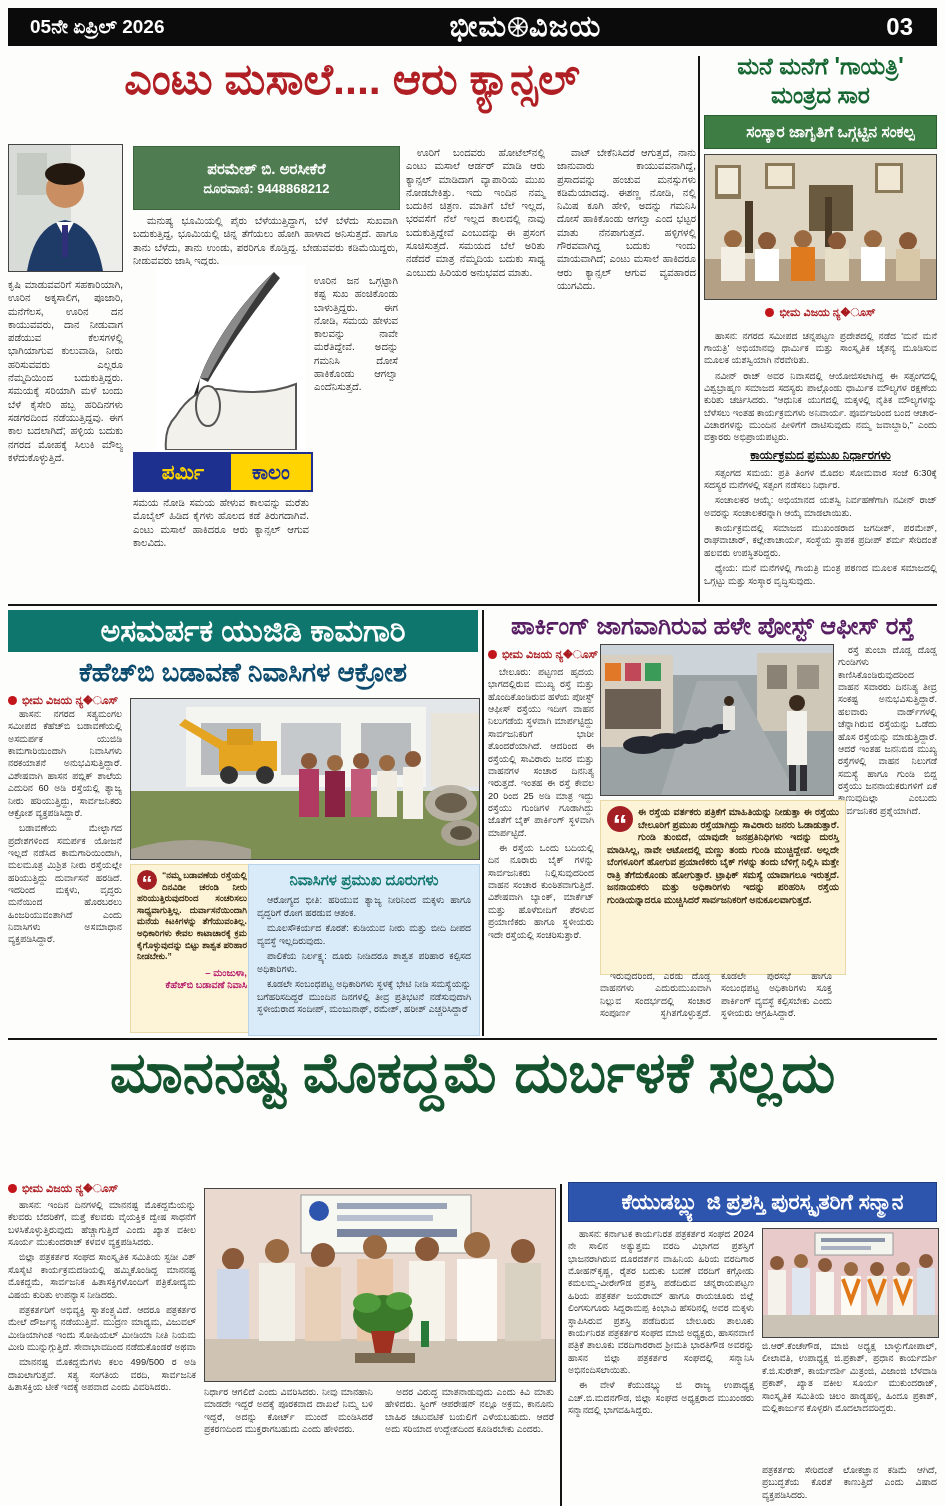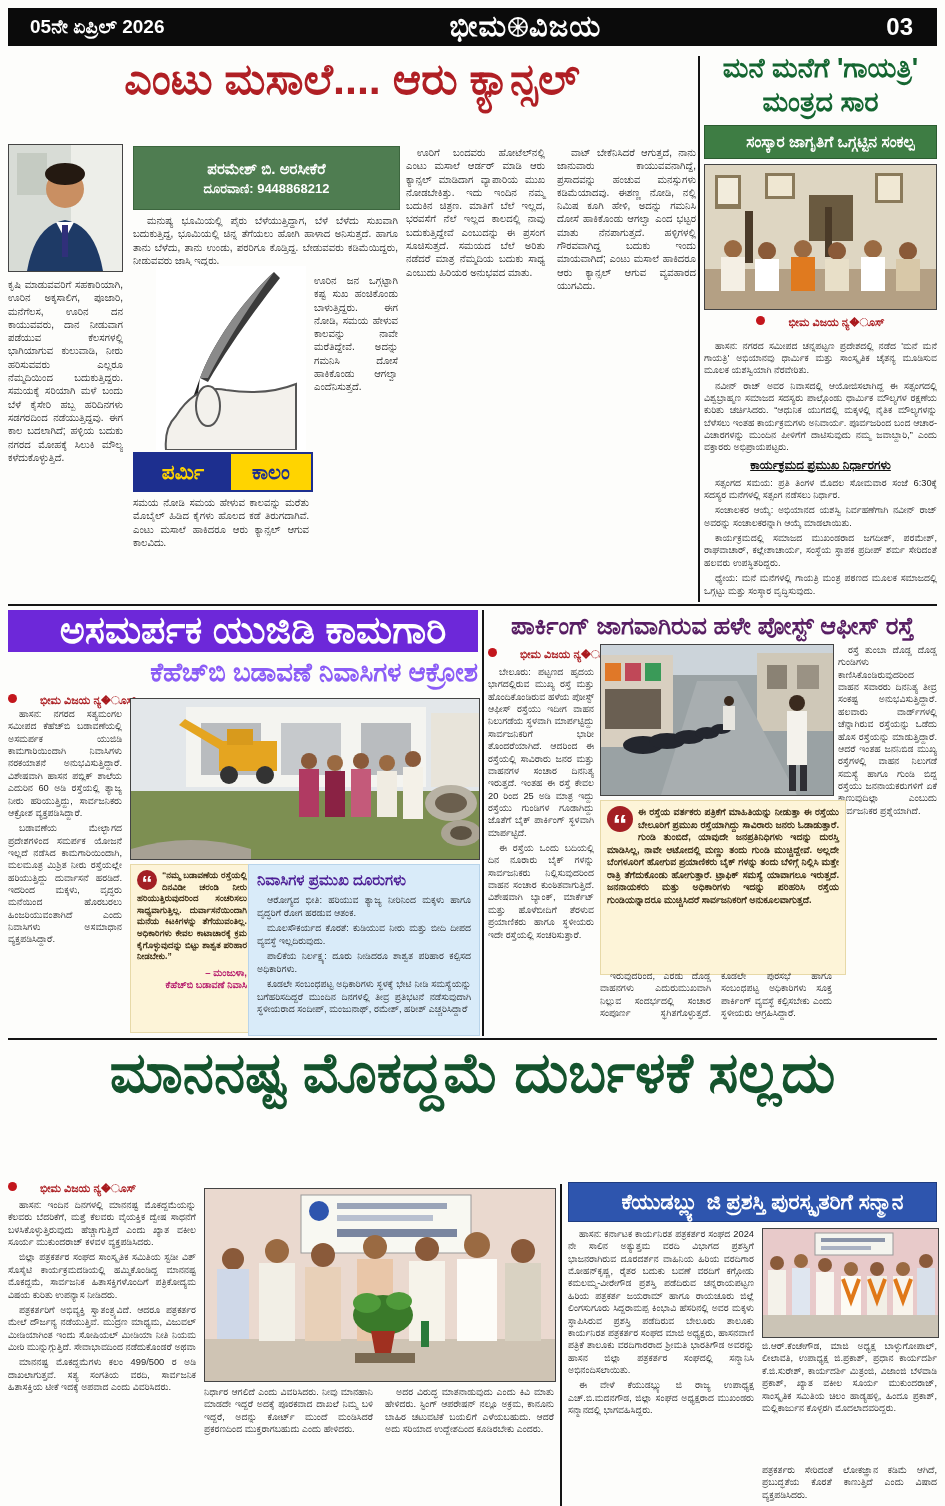--- a/index.html
+++ b/index.html
@@ -2,32 +2,32 @@
 <html lang="kn"><head>
 <meta charset="utf-8">
 <style>
   html,body{margin:0;padding:0;background:#888;}
   .page{position:relative;width:945px;height:1506px;background:#fdfdfb;margin:0 auto;
         font-family:"Liberation Sans",sans-serif;overflow:hidden;}
   .abs{position:absolute;}
   .body-text{font-size:10px;line-height:1.33;color:#1d1d1d;text-align:justify;overflow:hidden;}
   .body-text p{margin:0 0 3px 0;text-indent:11px;}
   .body-text.small{font-size:9.3px;}
-  .byline{display:flex;gap:23px;font-size:11px;font-weight:bold;color:#a9191d;}
+  .byline{display:flex;align-items:center;gap:5px;font-size:11px;font-weight:bold;color:#a9191d;}
   .dot{width:9px;height:9px;border-radius:50%;background:#c3161c;flex:0 0 auto;}
   .hrule{background:#151515;}
   .vrule{background:#151515;}
   .bar-head{display:flex;align-items:center;justify-content:center;font-weight:bold;color:#fff;white-space:nowrap;padding-left:20px;}
   .quote-box{background:#fdf4d8;border:1px solid #e7d9a8;padding:5px 6px 4px 6px;overflow:hidden;}
   .qicon{display:inline-flex;align-items:flex-start;justify-content:center;width:26px;height:26px;border-radius:50%;
          background:#a31f24;color:#fff;font-size:30px;line-height:1.25;font-weight:bold;overflow:hidden;float:left;margin:0 5px 2px 0;}
   .quote-text{font-size:9.3px;line-height:1.35;font-weight:bold;color:#3a2c14;text-align:justify;}
   .quote-attrib{font-size:9.5px;font-weight:bold;color:#b5186b;text-align:right;margin-top:4px;}
   .complaints{background:#d9ebf9;border:1px solid #b9d4ea;padding:6px 8px;overflow:hidden;}
-  .complaints h3{margin:0 0 5px 0;font-size:15px;color:#4c1d95;}
+  .complaints h3{margin:0 0 5px 0;font-size:15px;text-align:center;color:#0f766e;}
   .complaints p{margin:0 0 3px 0;font-size:9.3px;line-height:1.35;text-align:justify;text-indent:10px;color:#1d1d1d;}
   .photo{border:1px solid #444;background:#ccc;overflow:hidden;}
   .photo svg{display:block;width:100%;height:100%;}
   .caption{font-size:9.2px;line-height:1.35;color:#1d1d1d;text-align:justify;}
   .decisions-title{font-size:12px;font-weight:bold;text-decoration:underline;text-align:center;margin:4px 0 3px 0;color:#111;}
 </style>
 </head>
 <body>
 
 <div class="page">
@@ -94,33 +94,33 @@
       <span style="flex:1.2;background:#1d2f8f;color:#ffd400;display:flex;align-items:center;justify-content:center;font-size:20px;">ಪರ್ಮಿ</span>
       <span style="flex:1;background:#ffd400;color:#1d2f8f;display:flex;align-items:center;justify-content:center;font-size:20px;">ಕಾಲಂ</span>
     </div>
 
     <div class="abs body-text" style="left:0;top:226px;width:115px;height:322px;">
       <p style="text-indent:0;">ಕೃಷಿ ಮಾಡುವವರಿಗೆ ಸಹಕಾರಿಯಾಗಿ, ಊರಿನ ಅಕ್ಕಸಾಲಿಗ, ಪೂಜಾರಿ, ಮನೆಗೆಲಸ, ಊರಿನ ದನ ಕಾಯುವವರು, ದಾನ ನೀಡುವಾಗ ಪಡೆಯುವ ಕೆಲಸಗಳಲ್ಲಿ ಭಾಗಿಯಾಗುವ ಕುಲುವಾಡಿ, ನೀರು ಹರಿಸುವವರು ಎಲ್ಲರೂ ನೆಮ್ಮದಿಯಿಂದ ಬದುಕುತ್ತಿದ್ದರು. ಸಮಯಕ್ಕೆ ಸರಿಯಾಗಿ ಮಳೆ ಬಂದು ಬೆಳೆ ಕೈಸೇರಿ ಹಬ್ಬ ಹರಿದಿನಗಳು ಸಡಗರದಿಂದ ನಡೆಯುತ್ತಿದ್ದವು. ಈಗ ಕಾಲ ಬದಲಾಗಿದೆ; ಹಳ್ಳಿಯ ಬದುಕು ನಗರದ ಮೋಹಕ್ಕೆ ಸಿಲುಕಿ ಮೌಲ್ಯ ಕಳೆದುಕೊಳ್ಳುತ್ತಿದೆ.</p>
     </div>
     <div class="abs body-text" style="left:306px;top:222px;width:84px;height:326px;">
       <p style="text-indent:0;">ಊರಿನ ಜನ ಒಗ್ಗಟ್ಟಾಗಿ ಕಷ್ಟ ಸುಖ ಹಂಚಿಕೊಂಡು ಬಾಳುತ್ತಿದ್ದರು. ಈಗ ನೋಡಿ, ಸಮಯ ಹೇಳುವ ಕಾಲವನ್ನು ನಾವೇ ಮರೆತಿದ್ದೇವೆ. ಅದನ್ನು ಗಮನಿಸಿ ದೋಸೆ ಹಾಕಿಕೊಂಡು ಆಗಲ್ವಾ ಎಂದೆನಿಸುತ್ತದೆ.</p>
     </div>
-    <div class="abs body-text" style="left:125px;top:444px;width:176px;height:104px;font-family:Liberation Serif, serif;">
+    <div class="abs body-text" style="left:125px;top:444px;width:176px;height:104px;">
       <p style="text-indent:0;">ಸಮಯ ನೋಡಿ ಸಮಯ ಹೇಳುವ ಕಾಲವನ್ನು ಮರೆತು ಮೊಬೈಲ್ ಹಿಡಿದ ಕೈಗಳು ಹೊಲದ ಕಡೆ ತಿರುಗದಾಗಿವೆ. ಎಂಟು ಮಸಾಲೆ ಹಾಕಿದರೂ ಆರು ಕ್ಯಾನ್ಸಲ್ ಆಗುವ ಕಾಲವಿದು.</p>
     </div>
     <div class="abs body-text" style="left:398px;top:94px;width:290px;height:454px;column-count:2;column-gap:12px;">
       <p>ಊರಿಗೆ ಬಂದವರು ಹೋಟೆಲ್‌ನಲ್ಲಿ ಎಂಟು ಮಸಾಲೆ ಆರ್ಡರ್ ಮಾಡಿ ಆರು ಕ್ಯಾನ್ಸಲ್ ಮಾಡಿದಾಗ ವ್ಯಾಪಾರಿಯ ಮುಖ ನೋಡಬೇಕಿತ್ತು. ಇದು ಇಂದಿನ ನಮ್ಮ ಬದುಕಿನ ಚಿತ್ರಣ. ಮಾತಿಗೆ ಬೆಲೆ ಇಲ್ಲದ, ಭರವಸೆಗೆ ನೆಲೆ ಇಲ್ಲದ ಕಾಲದಲ್ಲಿ ನಾವು ಬದುಕುತ್ತಿದ್ದೇವೆ ಎಂಬುದನ್ನು ಈ ಪ್ರಸಂಗ ಸೂಚಿಸುತ್ತದೆ. ಸಮಯದ ಬೆಲೆ ಅರಿತು ನಡೆದರೆ ಮಾತ್ರ ನೆಮ್ಮದಿಯ ಬದುಕು ಸಾಧ್ಯ ಎಂಬುದು ಹಿರಿಯರ ಅನುಭವದ ಮಾತು.</p>
       <p style="text-indent:14px;">ವಾಟ್ ಬೇಕೆನಿಸಿದರೆ ಆಗುತ್ತದೆ, ನಾನು ಜಾನುವಾರು ಕಾಯುವವನಾಗಿದ್ದೆ, ಪ್ರಸಾದವನ್ನು ಹಂಚುವ ಮನಸ್ಸುಗಳು ಕಡಿಮೆಯಾದವು. ಈಶಣ್ಣ ನೋಡಿ, ನಲ್ಲಿ ನಿಮಿಷ ಕೂಗಿ ಹೇಳಿ, ಅದನ್ನು ಗಮನಿಸಿ ದೋಸೆ ಹಾಕಿಕೊಂಡು ಆಗಲ್ವಾ ಎಂದ ಭಟ್ಟರ ಮಾತು ನೆನಪಾಗುತ್ತದೆ. ಹಳ್ಳಿಗಳಲ್ಲಿ ಗೌರವವಾಗಿದ್ದ ಬದುಕು ಇಂದು ಮಾಯವಾಗಿದೆ; ಎಂಟು ಮಸಾಲೆ ಹಾಕಿದರೂ ಆರು ಕ್ಯಾನ್ಸಲ್ ಆಗುವ ವ್ಯವಹಾರದ ಯುಗವಿದು.</p>
     </div>
   </div>
 
   <div class="abs vrule" style="left:698px;top:56px;width:1.5px;height:546px;"></div>
 
   <div class="abs" style="left:704px;top:52px;width:233px;height:550px;">
-    <div style="text-align:center;color:#156631;font-weight:bold;font-size:27px;line-height:1.25;">
+    <div style="text-align:center;color:#156631;font-weight:bold;font-size:23px;line-height:1.25;">
       <div>ಮನೆ ಮನೆಗೆ 'ಗಾಯತ್ರಿ'</div>
       <div>ಮಂತ್ರದ ಸಾರ</div>
     </div>
     <div class="bar-head" style="margin-top:5px;height:32px;background:#3e7d44;border:1px solid #2c5c31;font-size:15.5px;">ಸಂಸ್ಕಾರ ಜಾಗೃತಿಗೆ ಒಗ್ಗಟ್ಟಿನ ಸಂಕಲ್ಪ</div>
 
     <div class="photo" style="margin-top:5px;width:231px;height:144px;">
       <svg viewBox="0 0 231 144" preserveAspectRatio="none">
         <rect width="231" height="144" fill="#ded6c2"></rect>
         <rect y="104" width="231" height="40" fill="#b4a084"></rect>
         <rect x="10" y="10" width="26" height="34" fill="#8a7a5a"></rect>
@@ -161,22 +161,22 @@
       <p>ಸತ್ಸಂಗದ ಸಮಯ: ಪ್ರತಿ ತಿಂಗಳ ಮೊದಲ ಸೋಮವಾರ ಸಂಜೆ 6:30ಕ್ಕೆ ಸದಸ್ಯರ ಮನೆಗಳಲ್ಲಿ ಸತ್ಸಂಗ ನಡೆಸಲು ನಿರ್ಧಾರ.</p>
       <p>ಸಂಚಾಲಕರ ಆಯ್ಕೆ: ಅಭಿಯಾನದ ಯಶಸ್ವಿ ನಿರ್ವಹಣೆಗಾಗಿ ನವೀನ್ ರಾಜ್ ಅವರನ್ನು ಸಂಚಾಲಕರನ್ನಾಗಿ ಆಯ್ಕೆ ಮಾಡಲಾಯಿತು.</p>
       <p>ಕಾರ್ಯಕ್ರಮದಲ್ಲಿ ಸಮಾಜದ ಮುಖಂಡರಾದ ಜಗದೀಶ್, ಪರಮೇಶ್, ರಾಘವಾಚಾರ್, ಕಲ್ಲೇಶಾಚಾರ್ಯ, ಸಂಸ್ಥೆಯ ಸ್ಥಾಪಕ ಪ್ರದೀಪ್ ಶರ್ಮ ಸೇರಿದಂತೆ ಹಲವರು ಉಪಸ್ಥಿತರಿದ್ದರು.</p>
       <p>ಧ್ಯೇಯ: ಮನೆ ಮನೆಗಳಲ್ಲಿ ಗಾಯತ್ರಿ ಮಂತ್ರ ಪಠಣದ ಮೂಲಕ ಸಮಾಜದಲ್ಲಿ ಒಗ್ಗಟ್ಟು ಮತ್ತು ಸಂಸ್ಕಾರ ವೃದ್ಧಿಸುವುದು.</p>
     </div>
   </div>
 
   <div class="abs hrule" style="left:8px;top:604px;width:929px;height:2px;"></div>
 
   <div class="abs" style="left:8px;top:610px;width:470px;height:426px;">
-    <div class="bar-head" style="height:42px;background:#6d28d9;font-size:38px;">ಅಸಮರ್ಪಕ ಯುಜಿಡಿ ಕಾಮಗಾರಿ</div>
-    <div style="margin-top:5px;text-align:right;color:#8b5cf6;font-weight:bold;font-size:26px;white-space:nowrap;">ಕೆಹೆಚ್‌ಬಿ ಬಡಾವಣೆ ನಿವಾಸಿಗಳ ಆಕ್ರೋಶ</div>
+    <div class="bar-head" style="height:42px;background:#0f766e;font-size:30px;">ಅಸಮರ್ಪಕ ಯುಜಿಡಿ ಕಾಮಗಾರಿ</div>
+    <div style="margin-top:5px;text-align:center;color:#0c4a6e;font-weight:bold;font-size:26px;white-space:nowrap;">ಕೆಹೆಚ್‌ಬಿ ಬಡಾವಣೆ ನಿವಾಸಿಗಳ ಆಕ್ರೋಶ</div>
 
     <div class="byline" style="margin-top:6px;">
       <span class="dot"></span>
       <span>ಭೀಮ ವಿಜಯ ನ್ಯ�ೂಸ್</span>
     </div>
 
     <div class="abs body-text small" style="left:0;top:98px;width:114px;height:328px;">
       <p>ಹಾಸನ: ನಗರದ ಸತ್ಯಮಂಗಲ ಸಮೀಪದ ಕೆಹೆಚ್‌ಬಿ ಬಡಾವಣೆಯಲ್ಲಿ ಅಸಮರ್ಪಕ ಯುಜಿಡಿ ಕಾಮಗಾರಿಯಿಂದಾಗಿ ನಿವಾಸಿಗಳು ನರಕಯಾತನೆ ಅನುಭವಿಸುತ್ತಿದ್ದಾರೆ. ವಿಶೇಷವಾಗಿ ಹಾಸನ ಪಬ್ಲಿಕ್ ಶಾಲೆಯ ಎದುರಿನ 60 ಅಡಿ ರಸ್ತೆಯಲ್ಲಿ ತ್ಯಾಜ್ಯ ನೀರು ಹರಿಯುತ್ತಿದ್ದು, ಸಾರ್ವಜನಿಕರು ಆಕ್ರೋಶ ವ್ಯಕ್ತಪಡಿಸಿದ್ದಾರೆ.</p>
       <p>ಬಡಾವಣೆಯ ಮೇಲ್ಭಾಗದ ಪ್ರದೇಶಗಳಿಂದ ಸಮರ್ಪಕ ಯೋಜನೆ ಇಲ್ಲದೆ ನಡೆಸಿದ ಕಾಮಗಾರಿಯಿಂದಾಗಿ, ಮಲಮೂತ್ರ ಮಿಶ್ರಿತ ನೀರು ರಸ್ತೆಯಲ್ಲೇ ಹರಿಯುತ್ತಿದ್ದು ದುರ್ವಾಸನೆ ಹರಡಿದೆ. ಇದರಿಂದ ಮಕ್ಕಳು, ವೃದ್ಧರು ಮನೆಯಿಂದ ಹೊರಬರಲು ಹಿಂಜರಿಯುವಂತಾಗಿದೆ ಎಂದು ನಿವಾಸಿಗಳು ಅಸಮಾಧಾನ ವ್ಯಕ್ತಪಡಿಸಿದ್ದಾರೆ.</p>
     </div>

